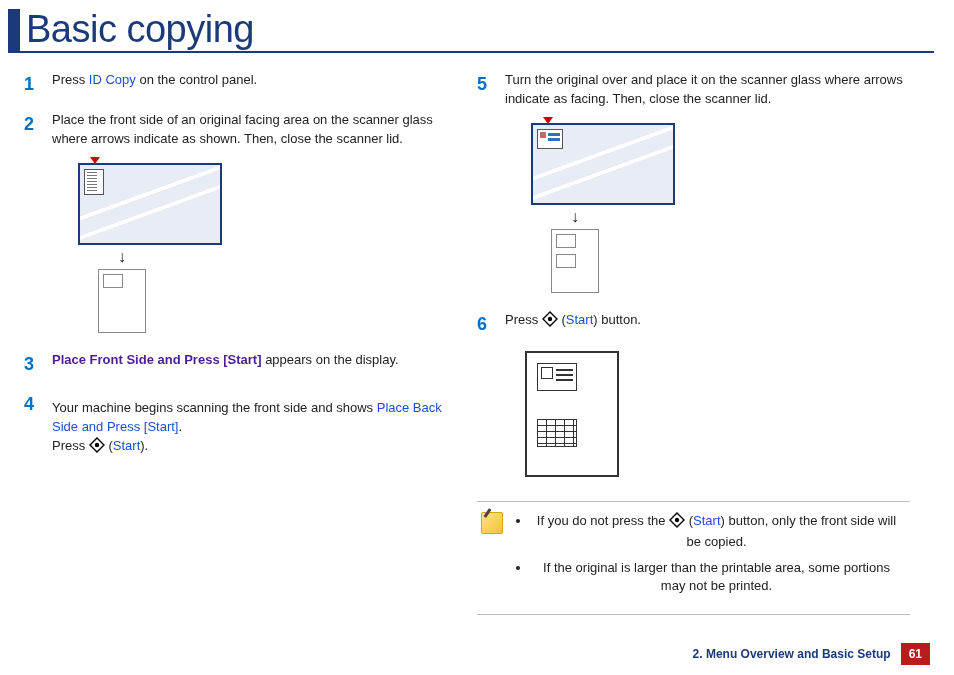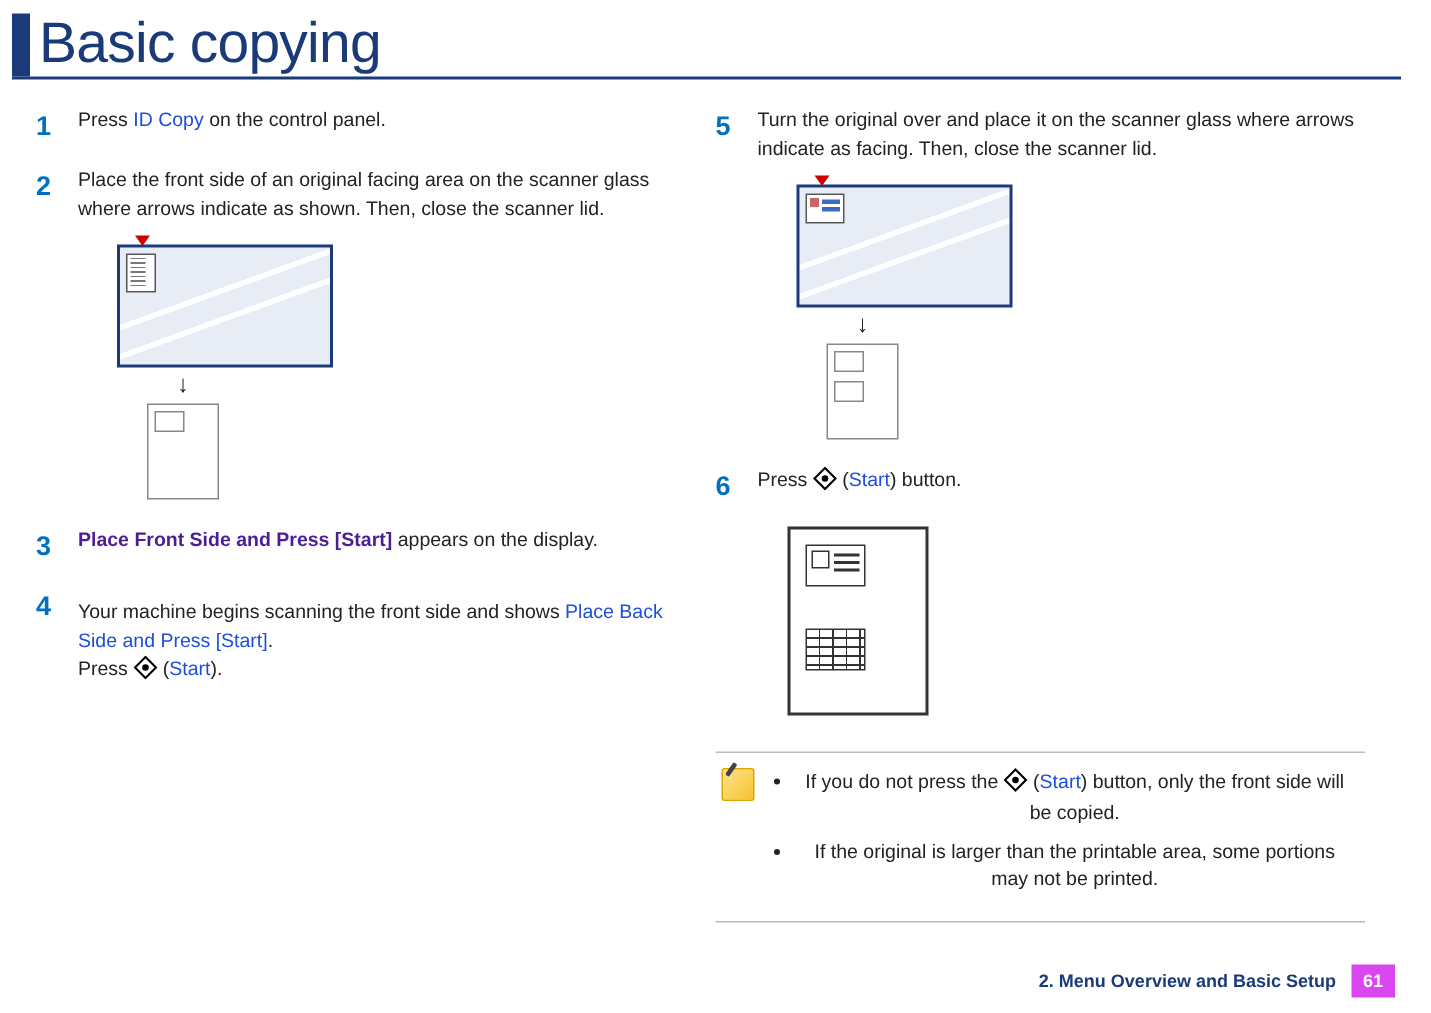--- a/index.html
+++ b/index.html
@@ -167,21 +167,21 @@
     display: flex;
     align-items: center;
     gap: 10px;
   }
   .footer-text {
     font-size: 12px;
     font-weight: 700;
     color: #1a3a7a;
   }
   .footer-page {
-    background: #d946ef;
+    background: #b91c1c;
     color: #fff;
     font-weight: 700;
     font-size: 12px;
     padding: 4px 8px;
   }
 </style>
 </head>
 <body>
 
 <div class="title-bar">

